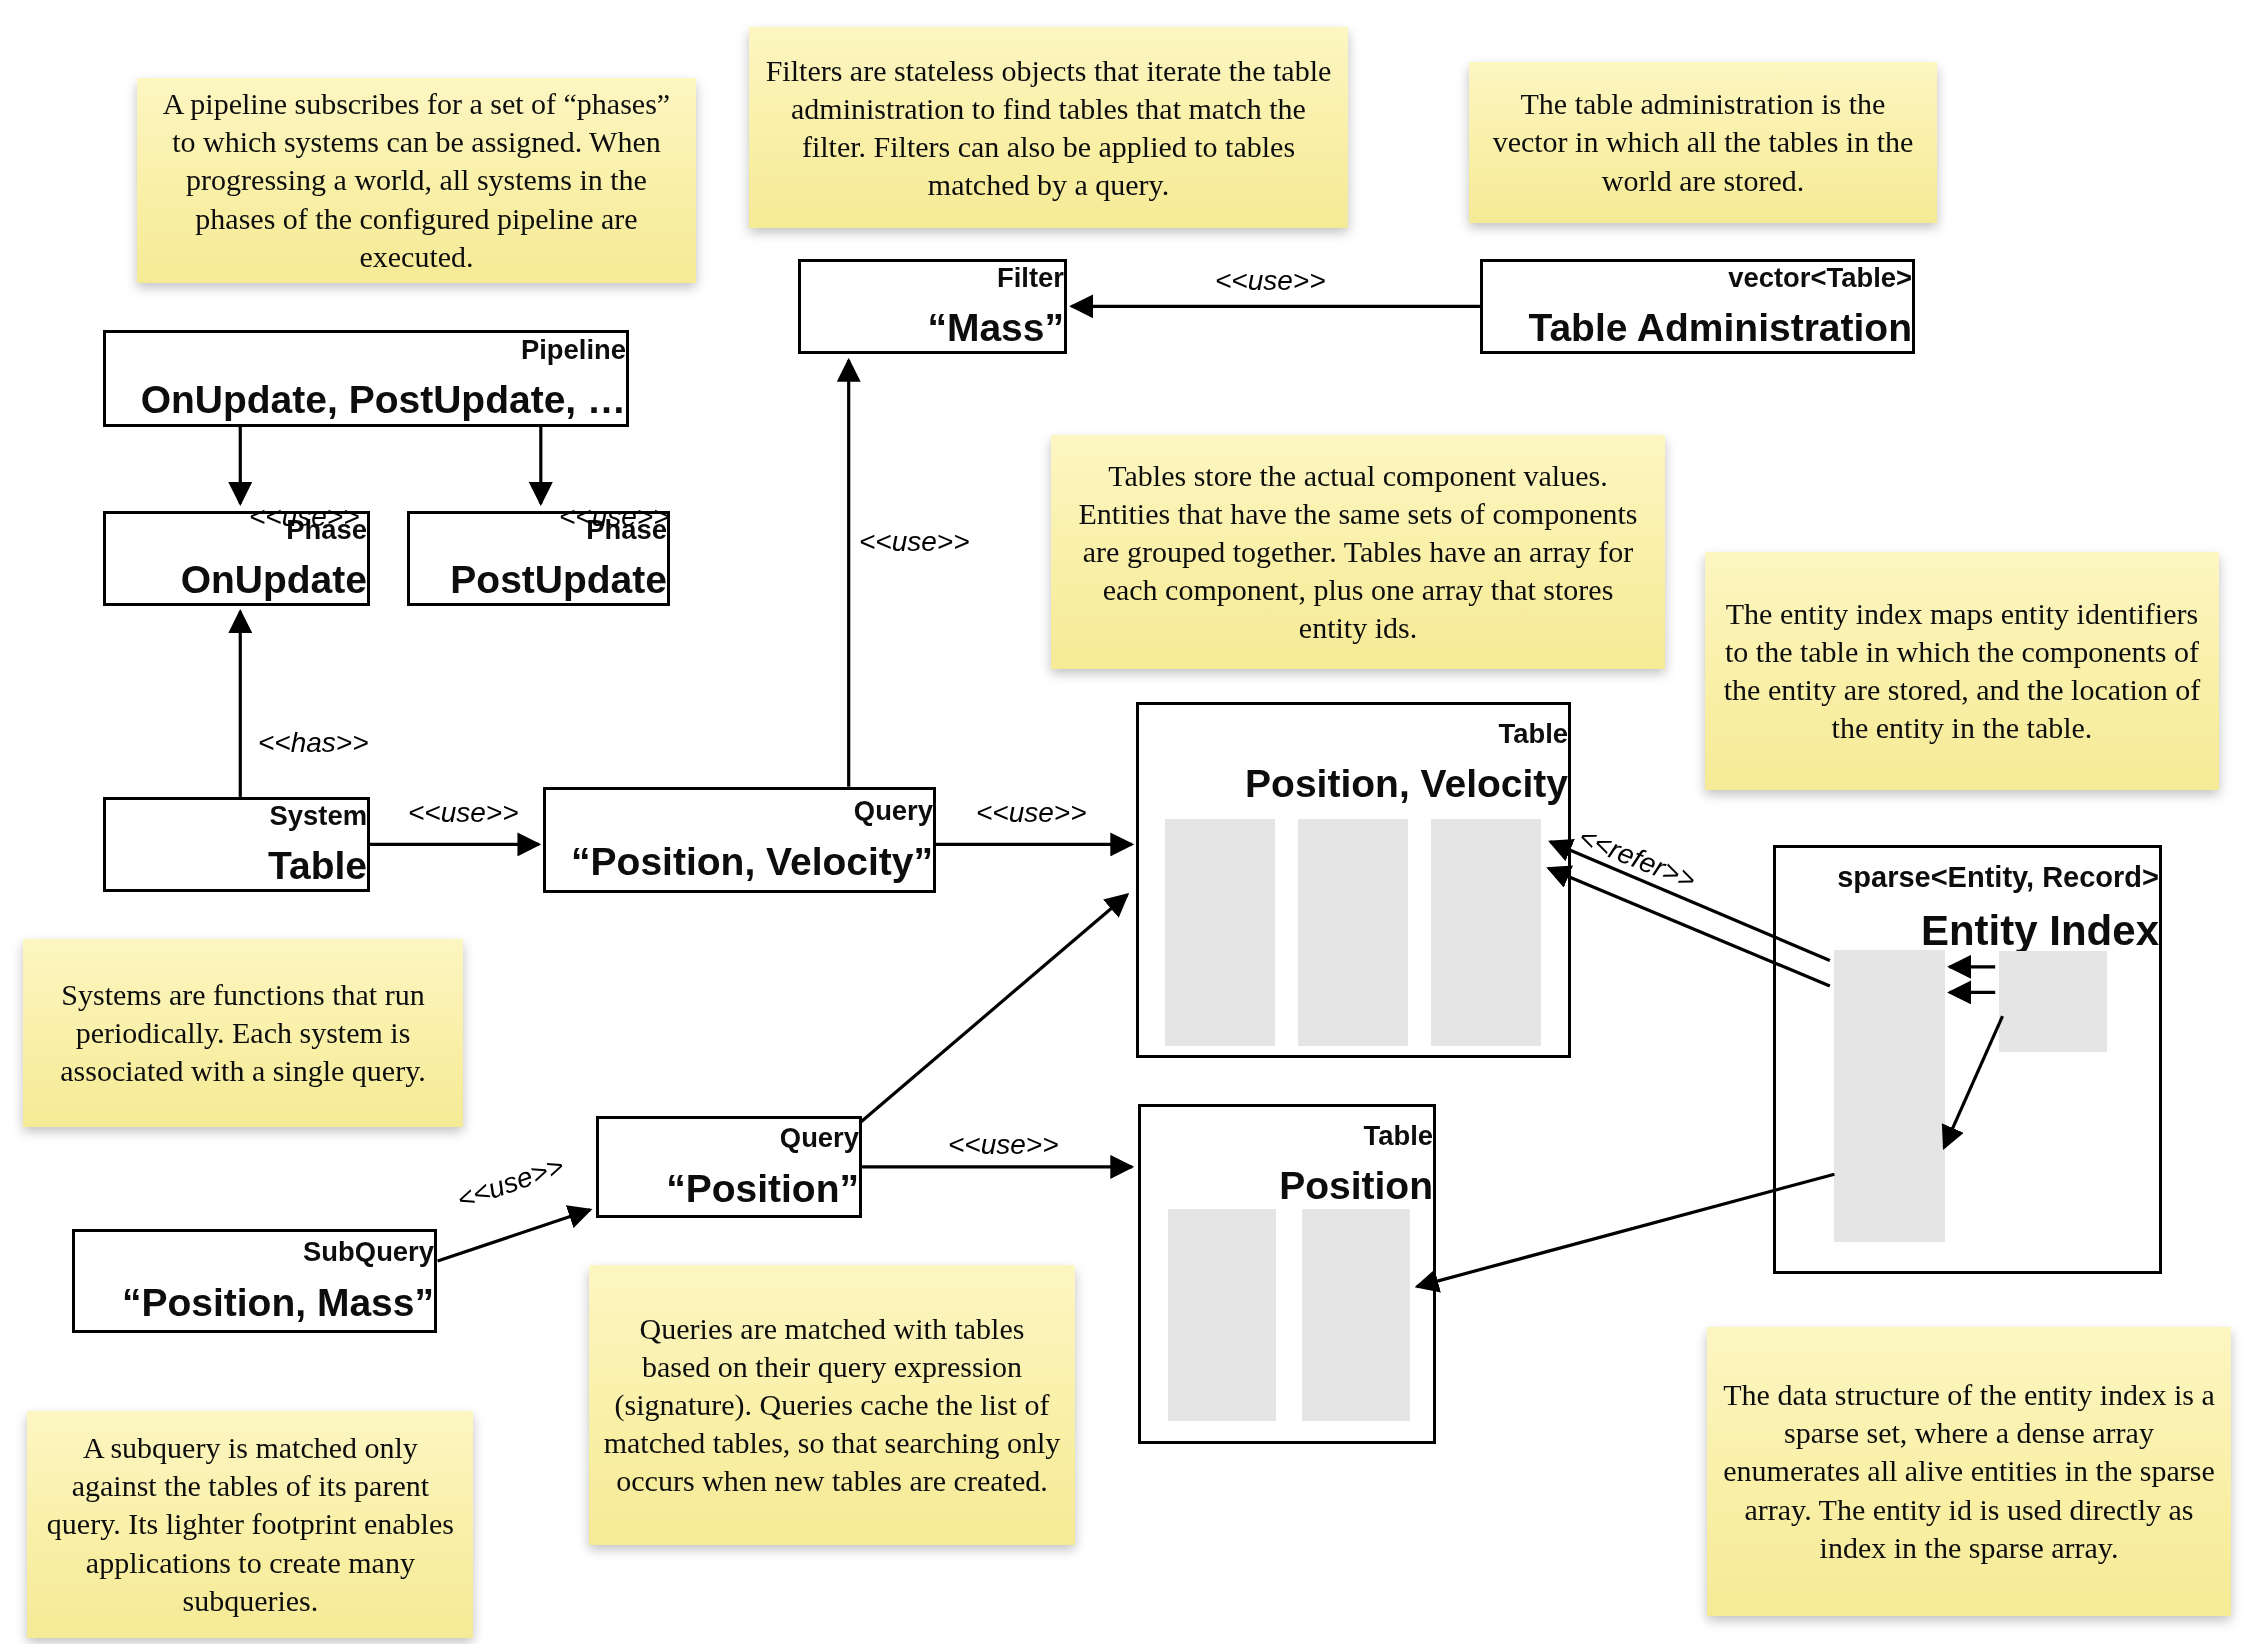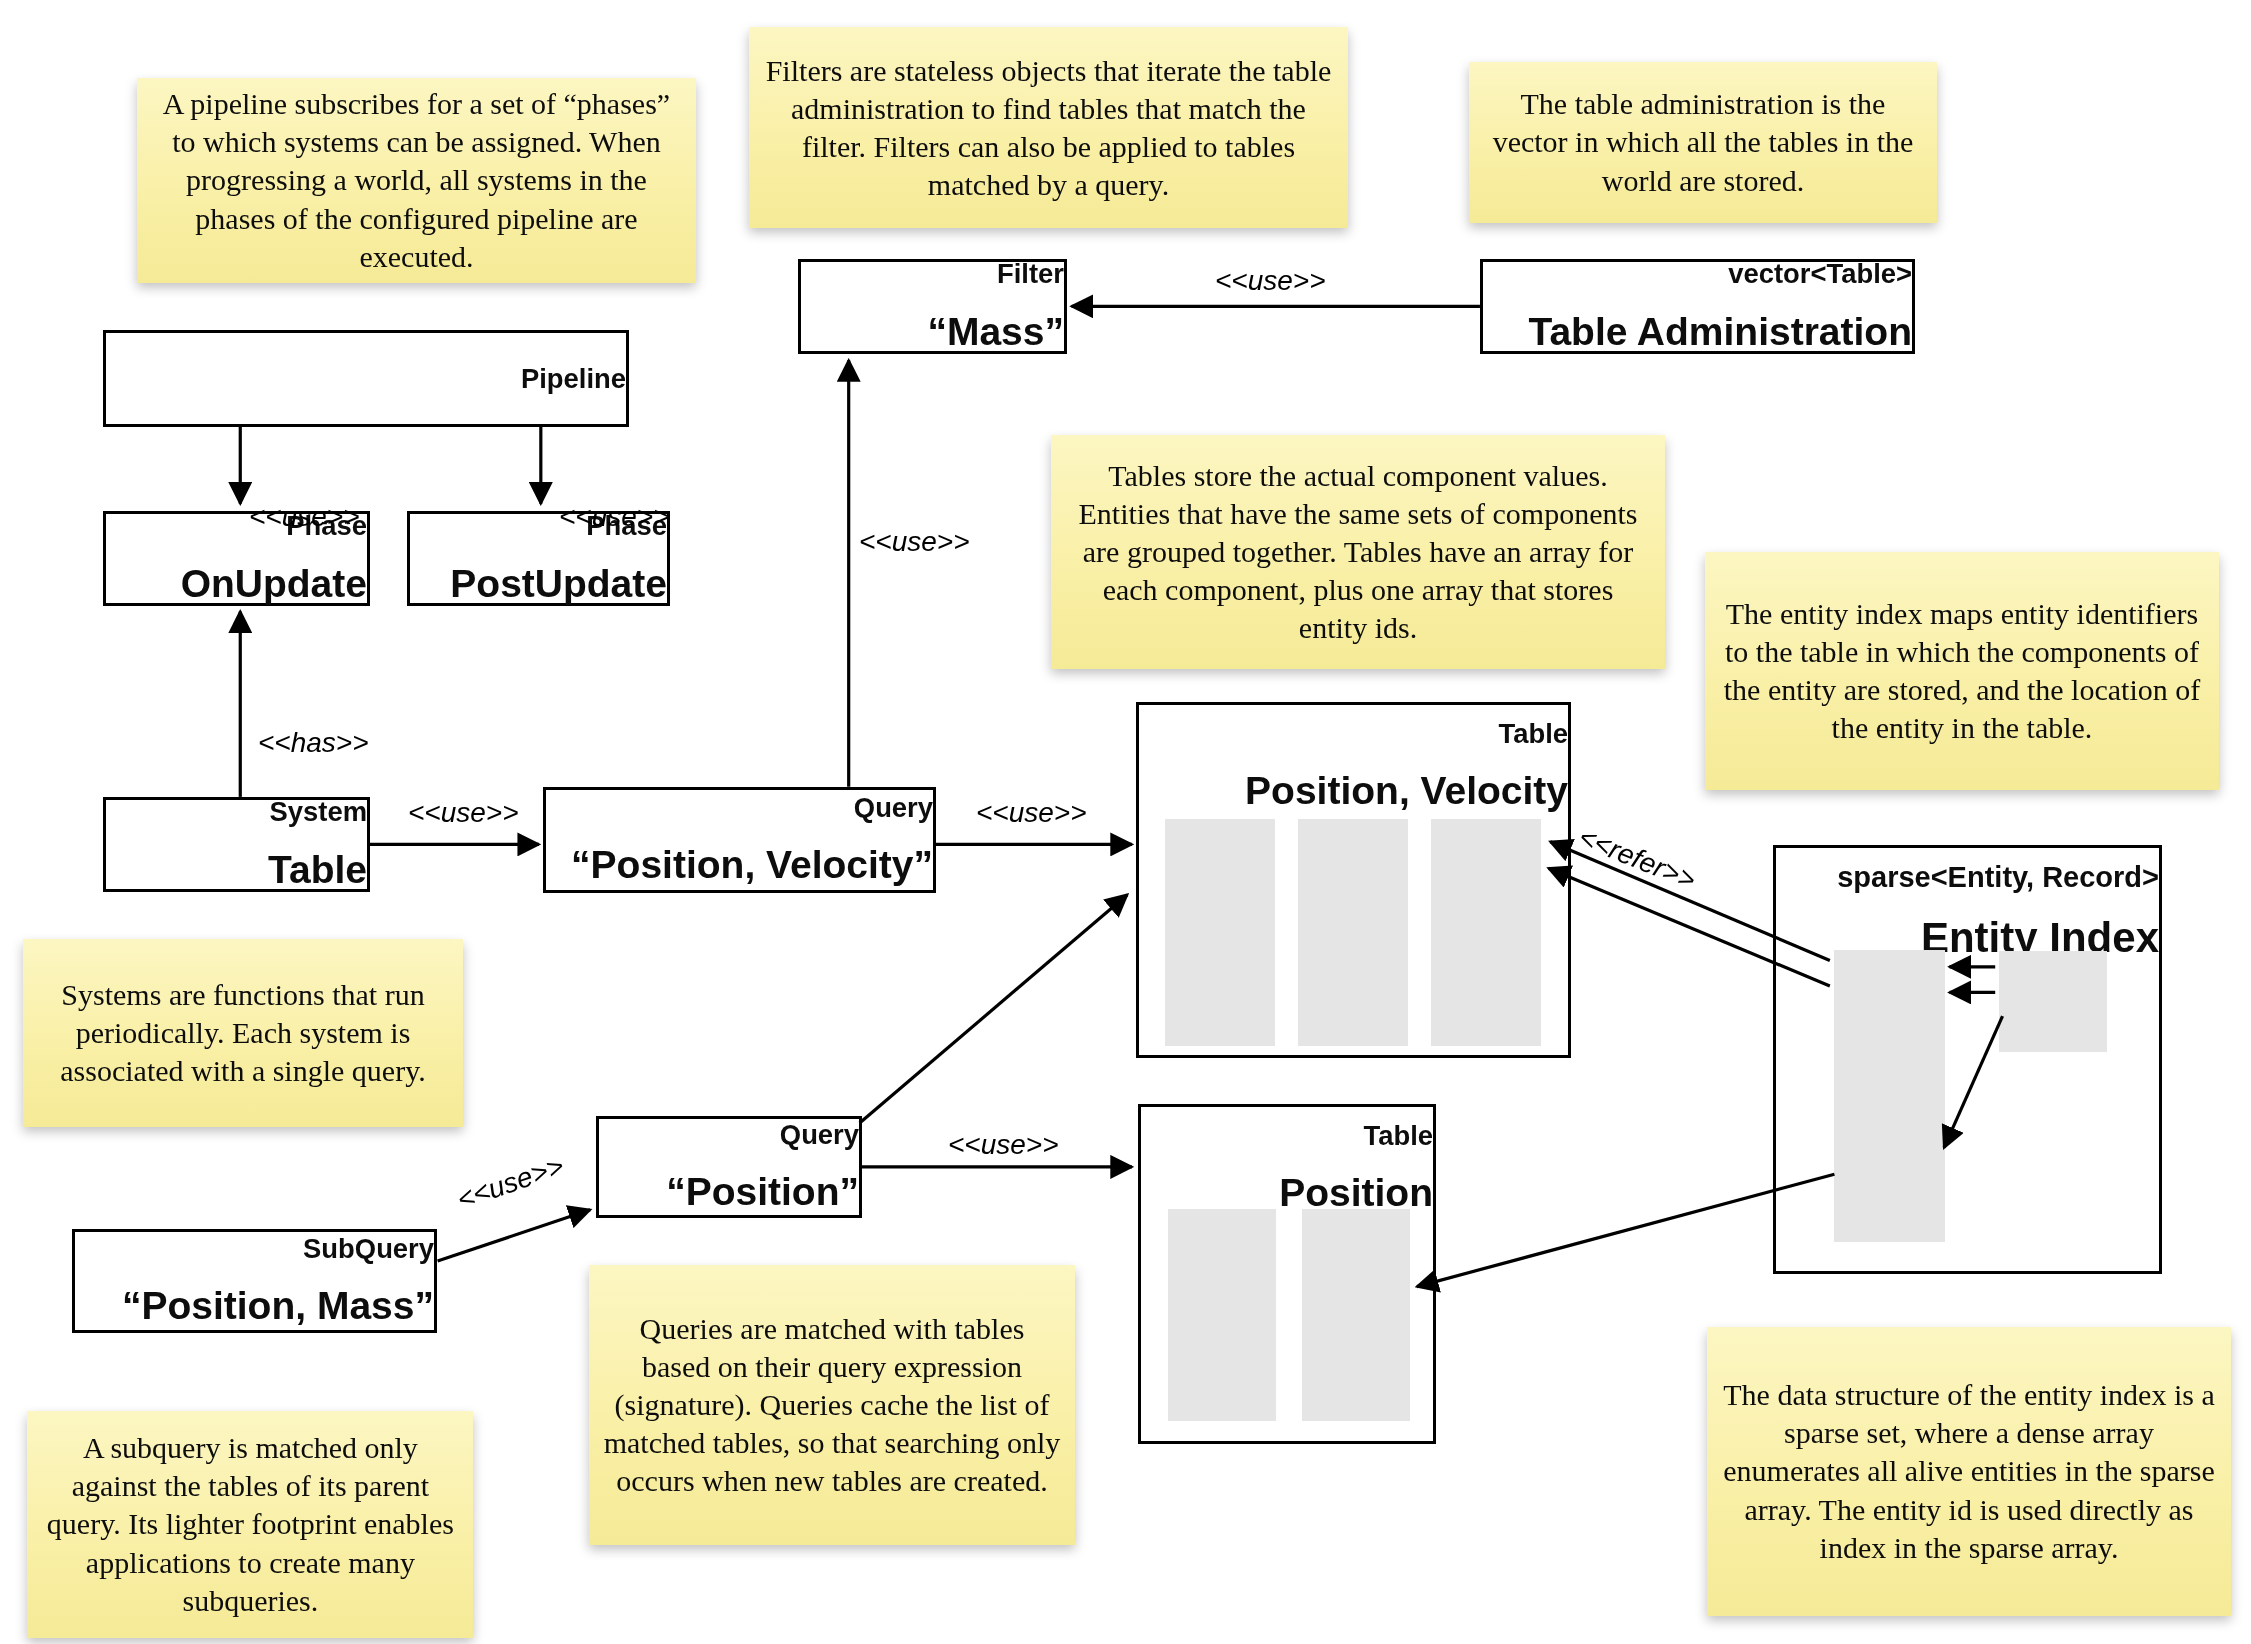--- a/index.html
+++ b/index.html
@@ -21,21 +21,21 @@
     font-family:Liberation Serif, serif;
   }
   .uml-box{
     position:absolute;
     background:#ffffff;border:3.7px solid #000;box-sizing:border-box;
     display:flex;flex-direction:column;align-items:flex-end;justify-content:center;
     text-align:center;z-index:2;
   }
   .uml-box.table-box{justify-content:flex-start;padding-top:12.8px;}
   .box-title{font-weight:bold;font-size:27.4px;line-height:1.15;}
-  .box-value{font-weight:bold;font-size:39px;line-height:1.15;margin-top:20px;white-space:nowrap;}
+  .box-value{font-weight:bold;font-size:39px;line-height:1.15;margin-top:13px;white-space:nowrap;}
   .entity-title{font-size:29px;}
   .array{position:absolute;background:#e5e5e5;z-index:2;}
   .arrow-label{
     position:absolute;font-style:italic;font-size:28px;color:#000;
     white-space:nowrap;z-index:4;transform-origin:left top;
   }
   #arrows{position:absolute;left:0;top:0;z-index:3;pointer-events:none;}
 </style>
 </head>
 <body>
@@ -71,20 +71,21 @@
 <div class="note" style="left:1469px;top:62px;width:468px;height:161px">The table administration is the vector in which all the tables in the world are stored.</div>
 <div class="note" style="left:1051px;top:435px;width:614px;height:234px">Tables store the actual component values. Entities that have the same sets of components are grouped together. Tables have an array for each component, plus one array that stores entity ids.</div>
 <div class="note" style="left:1705px;top:552px;width:514px;height:238px">The entity index maps entity identifiers to the table in which the components of the entity are stored, and the location of the entity in the table.</div>
 <div class="note" style="left:23px;top:939px;width:440px;height:188px">Systems are functions that run periodically. Each system is associated with a single query.</div>
 <div class="note" style="left:589px;top:1265px;width:486px;height:280px">Queries are matched with tables based on their query expression (signature). Queries cache the list of matched tables, so that searching only occurs when new tables are created.</div>
 <div class="note" style="left:27.4px;top:1411px;width:446px;height:227px">A subquery is matched only against the tables of its parent query. Its lighter footprint enables applications to create many subqueries.</div>
 <div class="note" style="left:1707px;top:1327px;width:524px;height:289px">The data structure of the entity index is a sparse set, where a dense array enumerates all alive entities in the sparse array. The entity id is used directly as index in the sparse array.</div>
 
 <div class="uml-box" style="left:103px;top:330px;width:526px;height:97px">
   <div class="box-title">Pipeline</div>
+  <div class="box-value">OnUpdate, PostUpdate, …</div>
 </div>
 
 <div class="uml-box" style="left:103px;top:511px;width:267px;height:95px">
   <div class="box-title">Phase</div>
   <div class="box-value">OnUpdate</div>
 </div>
 
 <div class="uml-box" style="left:407px;top:511px;width:263px;height:95px">
   <div class="box-title">Phase</div>
   <div class="box-value">PostUpdate</div>

